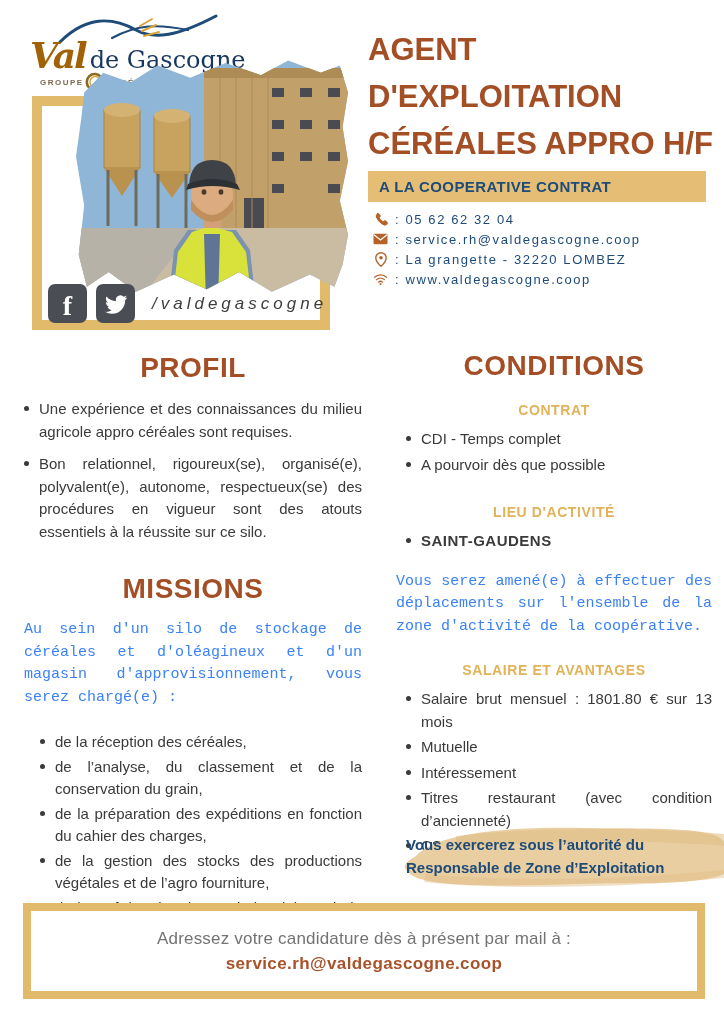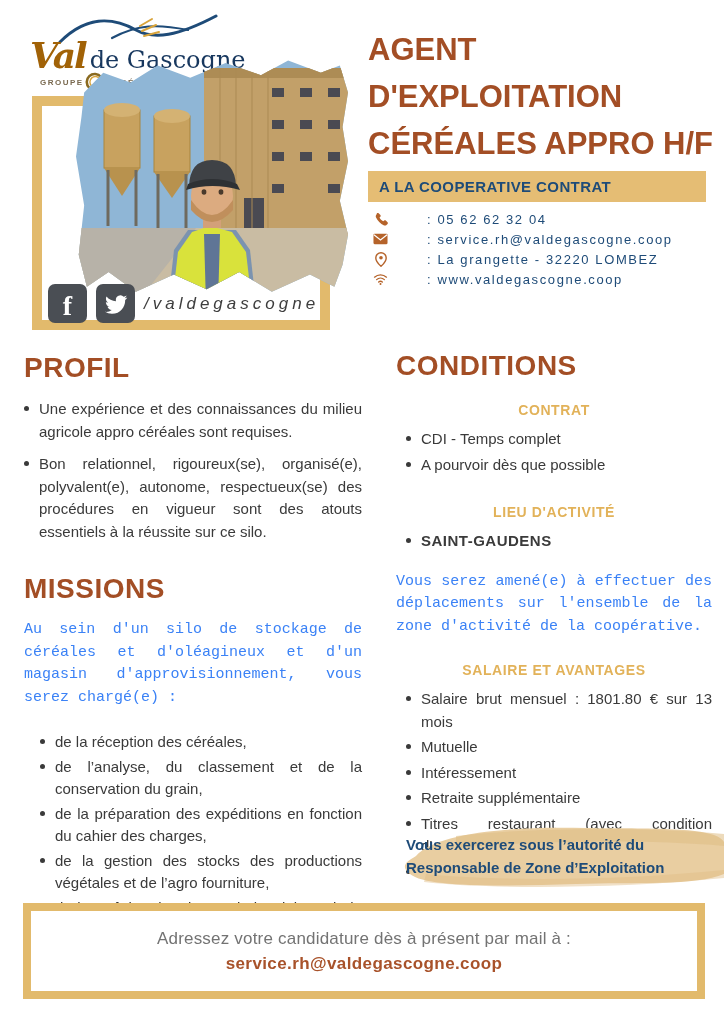--- a/index.html
+++ b/index.html
@@ -48,47 +48,47 @@
   }
   .social-btn {
     width: 39px; height: 39px; background: #4a4e54; border-radius: 7px;
     display: flex; align-items: center; justify-content: center; cursor: pointer;
   }
   .fb-glyph {
     color: #ffffff; font-family: "Liberation Serif", serif; font-weight: bold;
     font-size: 28px; line-height: 1; transform: translateY(2px);
   }
   .social-handle {
-    font-style: italic; font-size: 17px; letter-spacing: 4px; color: #3d3d3d; 
+    font-style: italic; font-size: 17px; letter-spacing: 4px; color: #3d3d3d; margin-left: 8px;
   }
 
   
   .job-title {
     position: absolute; left: 368px; top: 26px; width: 348px;
     font-size: 31px; font-weight: bold; color: #a34e25;
     line-height: 47px; white-space: pre-line; letter-spacing: 0px;
   }
   .banner {
     position: absolute; left: 368px; top: 171px; width: 338px; height: 31px;
     background: #e5bd74; color: #1e4b78; font-weight: bold; font-size: 15px;
     line-height: 31px; padding-left: 11px; letter-spacing: 0.4px;
   }
   .contact { position: absolute; left: 372px; top: 209px; }
-  .contact-row { display: flex; align-items: center; height: 20px; gap: 32px; }
+  .contact-row { display: flex; align-items: center; height: 20px; }
   .contact-row .cicon { width: 17px; display: flex; justify-content: center; margin-right: 6px; }
   .contact-text {
     color: #1e4b78; font-size: 13px; letter-spacing: 1.6px; white-space: nowrap;
   }
 
   
   .col-left  { position: absolute; left: 24px;  top: 352px; width: 338px; }
   .col-right { position: absolute; left: 396px; top: 350px; width: 316px; }
 
   h2.section {
-    color: #a34e25; font-size: 28px; font-weight: bold;
+    text-align: center; color: #a34e25; font-size: 28px; font-weight: bold;
     letter-spacing: 0.5px; margin-bottom: 14px;
   }
   h3.gold {
     text-align: center; color: #e2b259; font-size: 14px; font-weight: bold;
     letter-spacing: 0.6px; margin: 20px 0 10px 0;
   }
   .body-text { font-size: 15px; line-height: 1.5; color: #3b82f6; text-align: justify; font-family: Liberation Mono, monospace; }
 
   ul.dots { list-style: none; }
   ul.dots li {
@@ -306,21 +306,20 @@
       <li class="bold-item">SAINT-GAUDENS</li>
     </ul>
 
     <p class="body-text">Vous serez amené(e) à effectuer des déplacements sur l'ensemble de la zone d'activité de la coopérative.</p>
 
     <h3 class="gold" style="margin-top:24px;">SALAIRE ET AVANTAGES</h3>
     <ul class="dots cond-list salaire-list">
       <li>Salaire brut mensuel : 1801.80 € sur 13 mois</li>
       <li>Mutuelle</li>
       <li>Intéressement</li>
-      <li>Retraite supplémentaire</li>
       <li>Titres restaurant (avec condition d’ancienneté)</li>
       <li>CSE</li>
     </ul>
   </div>
 
   <div class="highlight">
     <svg class="brush-bg" width="328" height="78" viewBox="0 0 328 78">
       <path d="M20 40 C40 16 120 10 190 12 C250 13 320 10 328 26 L328 58 C300 70 240 66 180 68 C110 70 30 72 14 58 C4 50 10 46 20 40 Z" fill="#e9cea1"></path>
       <path d="M60 20 C130 12 240 10 328 18 L328 30 C240 22 120 26 60 32 Z" fill="#dfbd85" opacity="0.55"></path>
       <path d="M30 58 C110 66 230 64 328 54 L328 62 C230 72 100 74 28 66 Z" fill="#dfbd85" opacity="0.45"></path>

